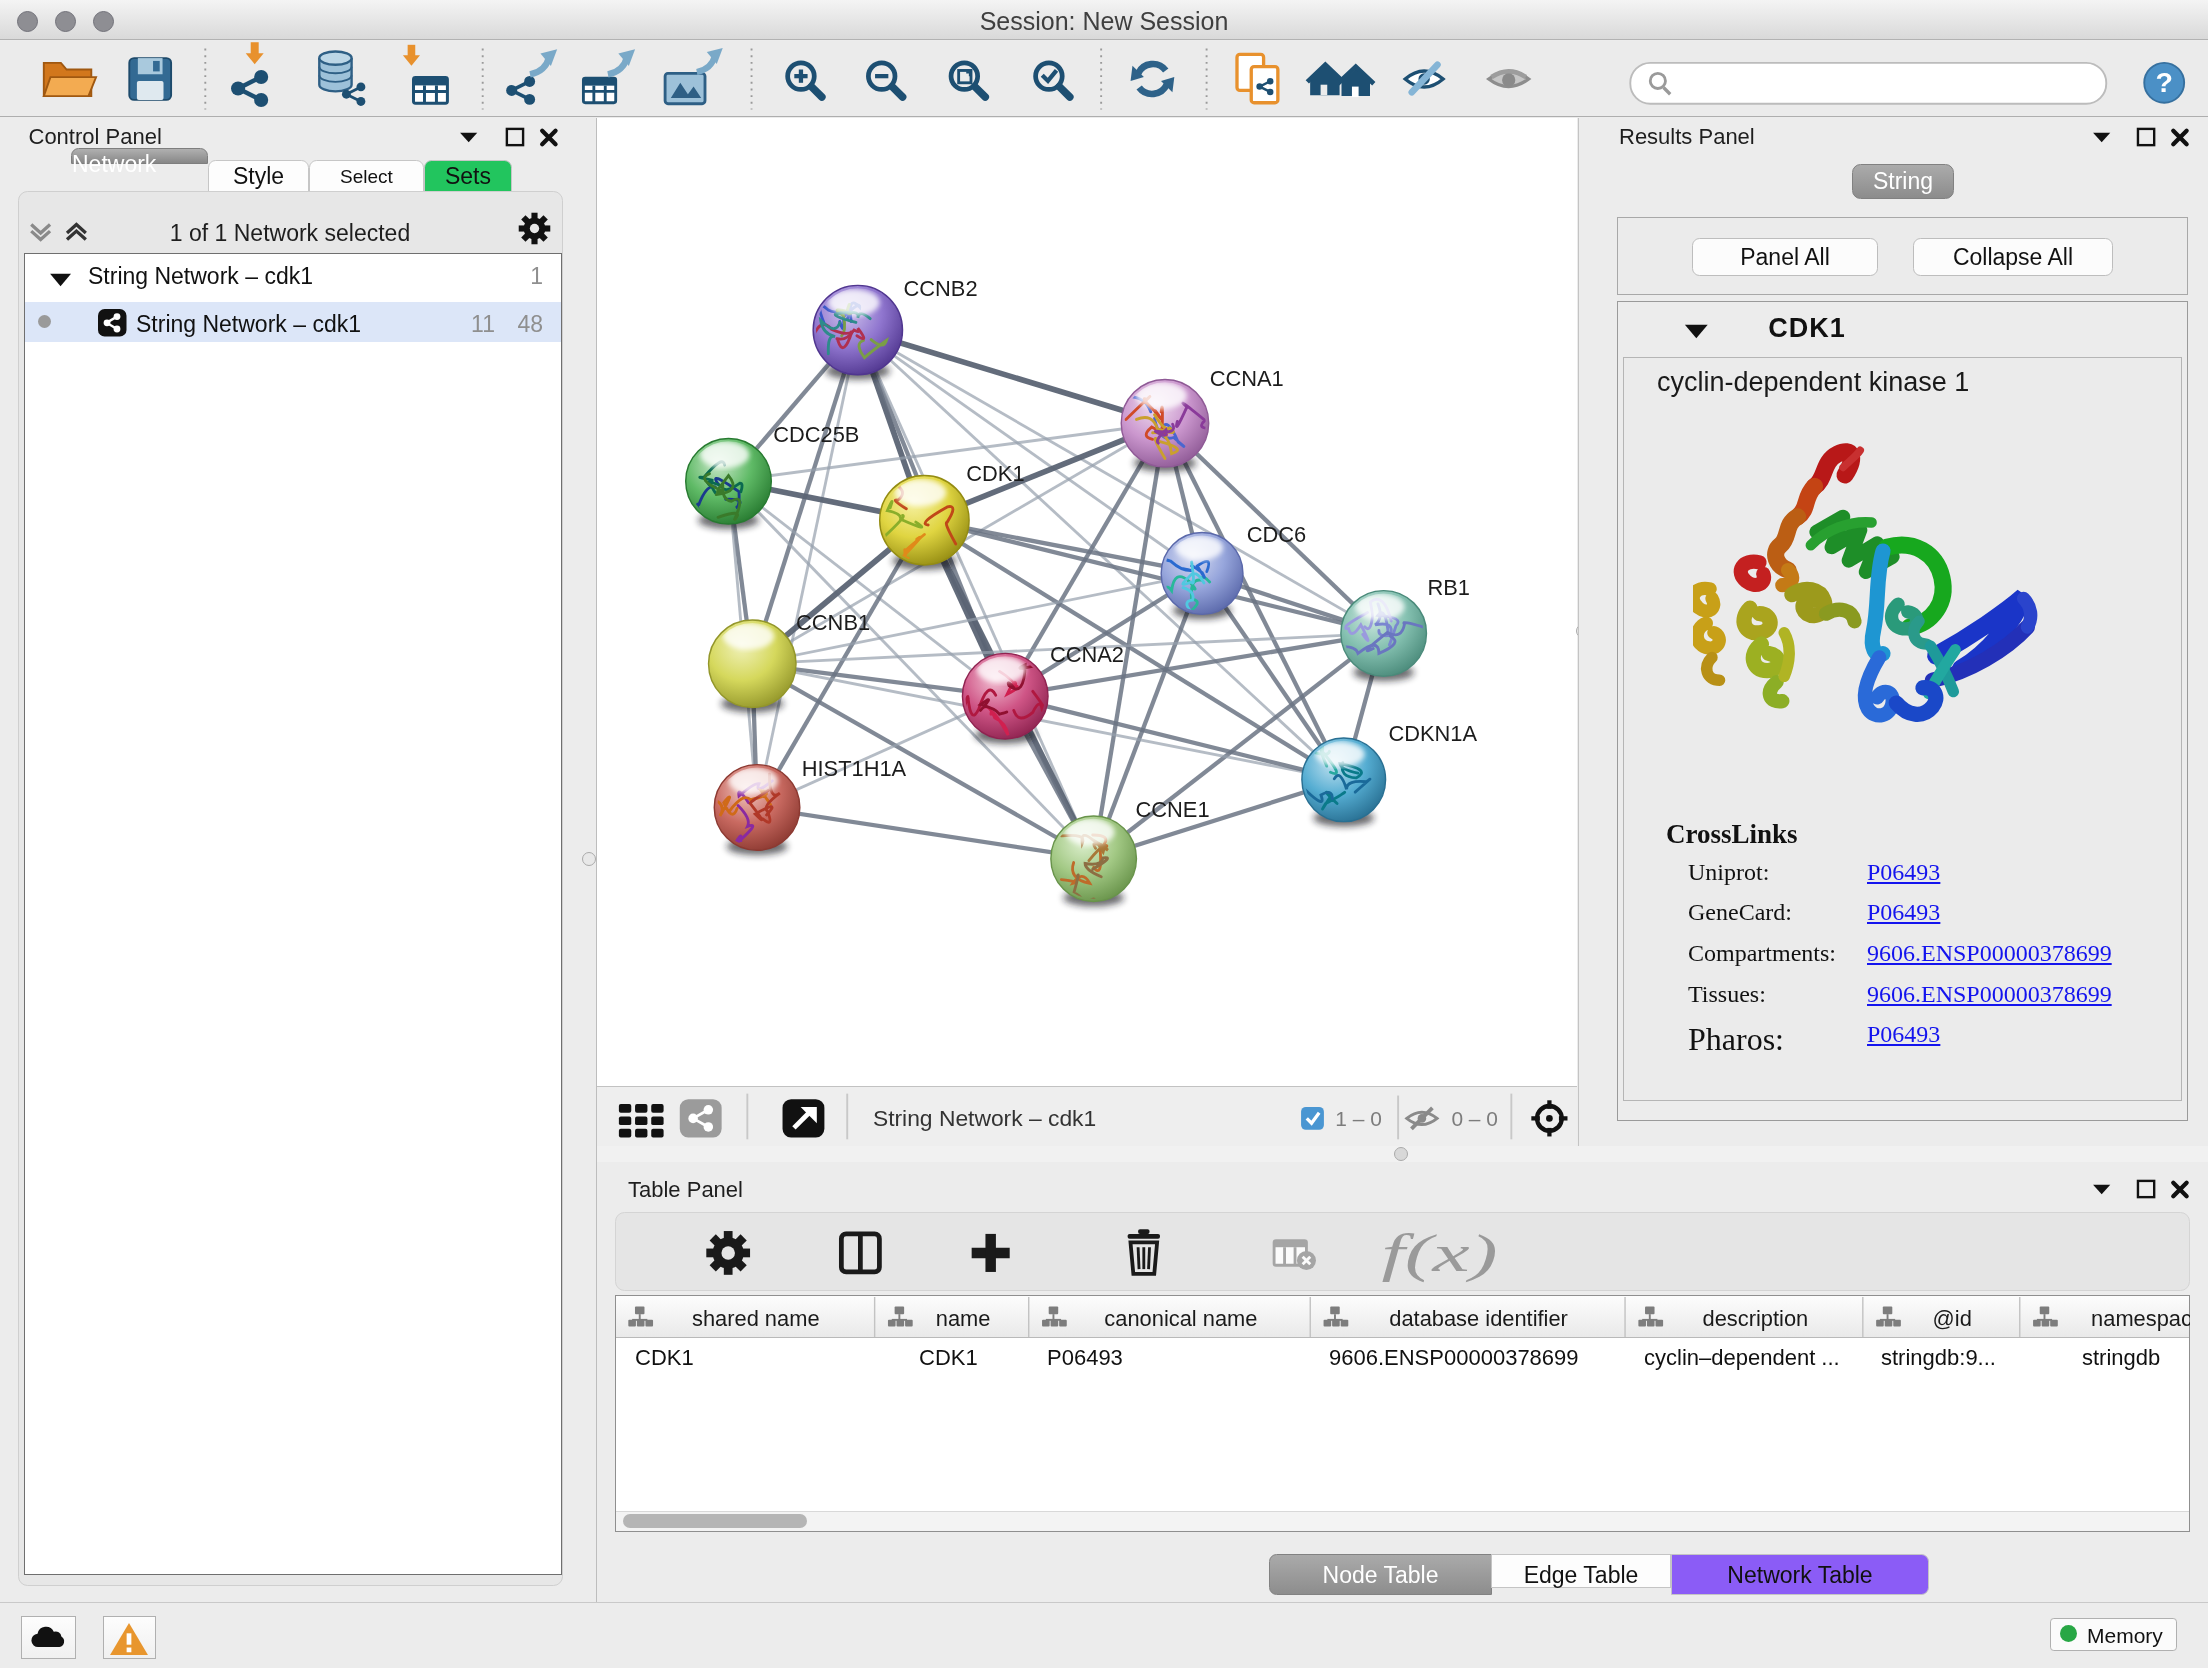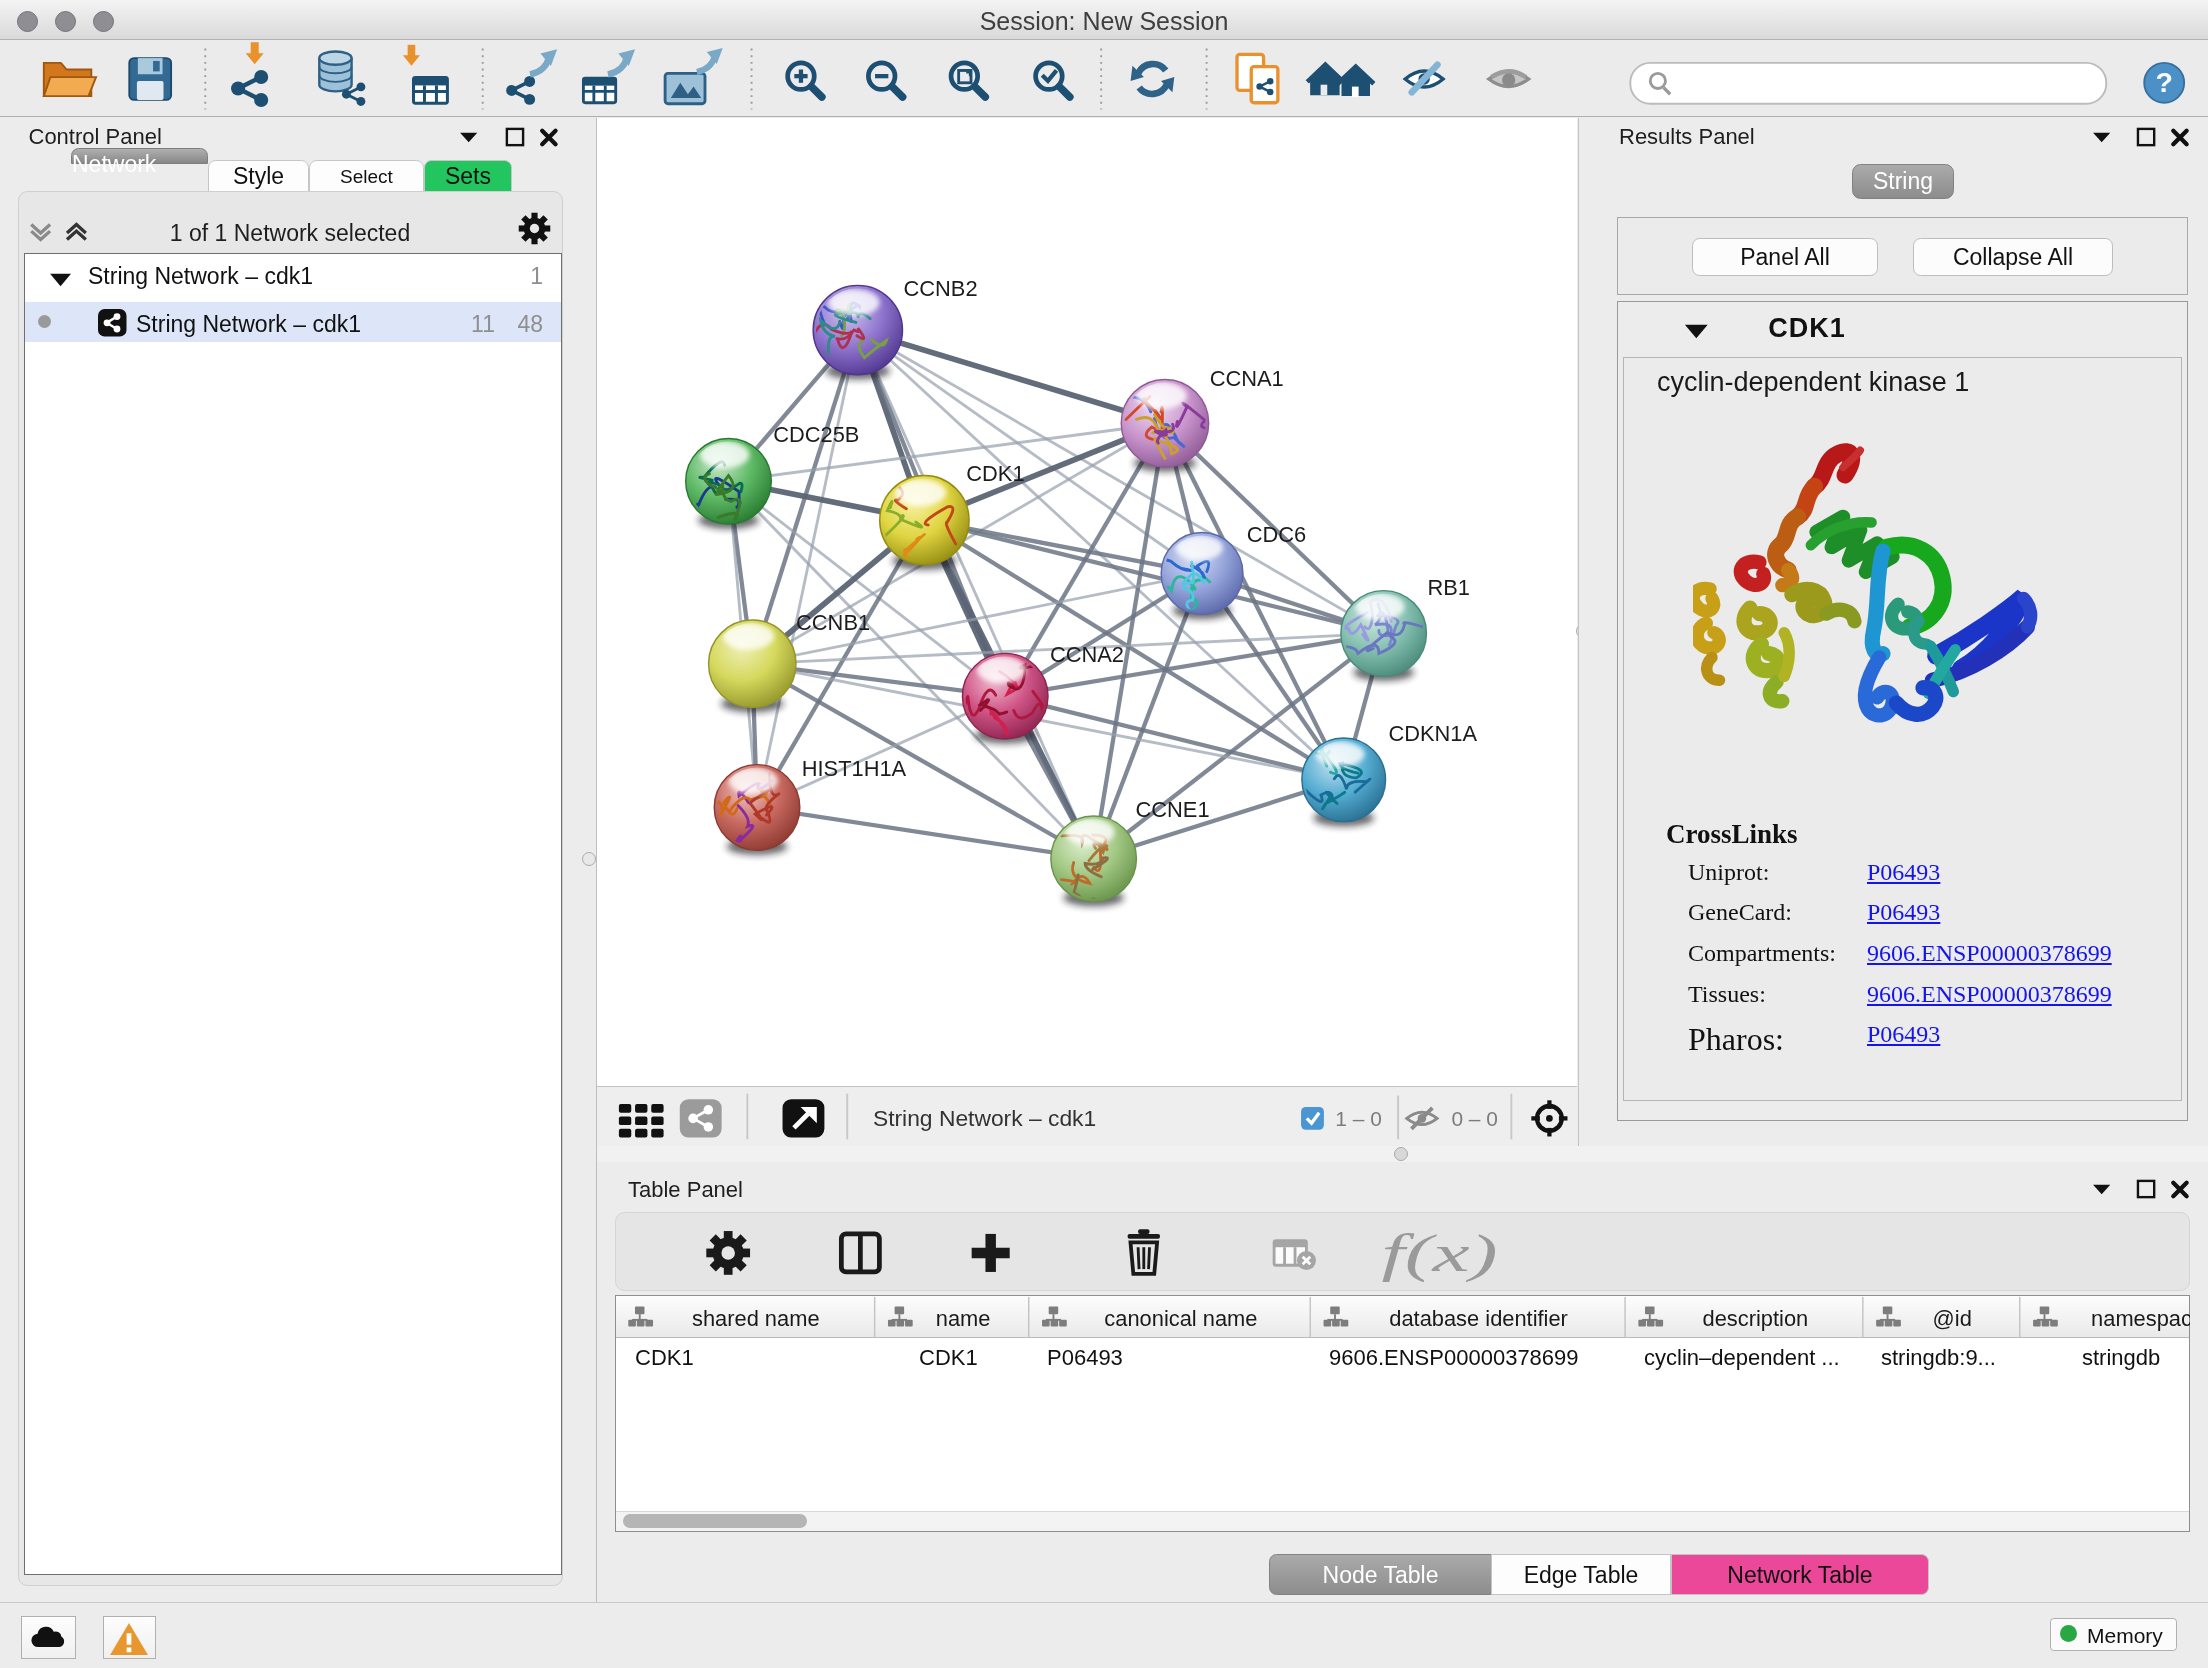--- a/index.html
+++ b/index.html
@@ -741,22 +741,22 @@
 <div class="abs" style="left:635px;top:1345px;font-size:22px;color:#111;white-space:nowrap">CDK1</div>
 <div class="abs" style="left:919px;top:1345px;font-size:22px;color:#111;white-space:nowrap">CDK1</div>
 <div class="abs" style="left:1047px;top:1345px;font-size:22px;color:#111;white-space:nowrap">P06493</div>
 <div class="abs" style="left:1329px;top:1345px;font-size:22px;color:#111;white-space:nowrap">9606.ENSP00000378699</div>
 <div class="abs" style="left:1644px;top:1345px;font-size:22px;color:#111;white-space:nowrap">cyclin–dependent ...</div>
 <div class="abs" style="left:1881px;top:1345px;font-size:22px;color:#111;white-space:nowrap">stringdb:9...</div>
 <div class="abs" style="left:2082px;top:1345px;font-size:22px;color:#111;white-space:nowrap">stringdb</div>
 <div class="abs" style="left:616px;top:1511px;width:1573px;height:20px;background:#f3f3f3;border-top:1px solid #d8d8d8"></div>
 <div class="abs" style="left:623px;top:1514px;width:184px;height:14.3px;background:#b5b5b5;border-radius:7.6px"></div>
 <div class="abs" style="left:1269px;top:1554px;width:223px;height:41px;background:linear-gradient(#aaaaaa,#8d8d8d);border:1px solid #828282;border-radius:7.6px 0 0 7.6px;color:#fff;font-size:23px;text-align:center;line-height:40px">Node Table</div>
-<div class="abs" style="left:1491px;top:1554px;width:180px;height:41px;background:#fdfdfd;border:1px solid #c4c4c4;color:#111;font-size:23px;text-align:center;line-height:40px">Edge Table</div>
-<div class="abs" style="left:1671px;top:1554px;width:258px;height:41px;background:#ec4899;border:1px solid #c4c4c4;border-radius:0 7.6px 7.6px 0;color:#111;font-size:23px;text-align:center;line-height:40px">Network Table</div>
+<div class="abs" style="left:1491px;top:1554px;width:180px;height:34px;background:#fdfdfd;border:1px solid #c4c4c4;color:#111;font-size:23px;text-align:center;line-height:40px">Edge Table</div>
+<div class="abs" style="left:1671px;top:1554px;width:258px;height:41px;background:#8b5cf6;border:1px solid #c4c4c4;border-radius:0 7.6px 7.6px 0;color:#111;font-size:23px;text-align:center;line-height:40px">Network Table</div>
 <div class="abs" style="left:0;top:1602px;width:2208px;height:67px;background:#ececec;border-top:1px solid #c9c9c9"></div>
 <div class="abs" style="left:21px;top:1616px;width:55px;height:43px;background:linear-gradient(#fdfdfd,#f0f0f0);border:1.9px solid #b0b0b0"></div>
 <svg class="icn" style="left:28.5px;top:1624px" width="40" height="27" viewBox="0 0 42 28">
     <path d="M 10,24 a 7,7 0 0 1 -1,-14 a 9,9 0 0 1 17,-2 a 6,6 0 0 1 8,5 a 6,6 0 0 1 -2,11 z" fill="#111"></path>
   </svg>
 <div class="abs" style="left:103px;top:1616px;width:53px;height:43px;background:linear-gradient(#fdfdfd,#f0f0f0);border:1.9px solid #b0b0b0"></div>
 <svg class="icn" style="left:108px;top:1621px" width="42" height="36" viewBox="0 0 44 38">
     <path d="M 22,2 L 42,36 L 2,36 Z" fill="#e8962e"></path>
     <rect x="19.5" y="13" width="5" height="12" fill="#fff"></rect>
     <rect x="19.5" y="28" width="5" height="5" fill="#fff"></rect>

